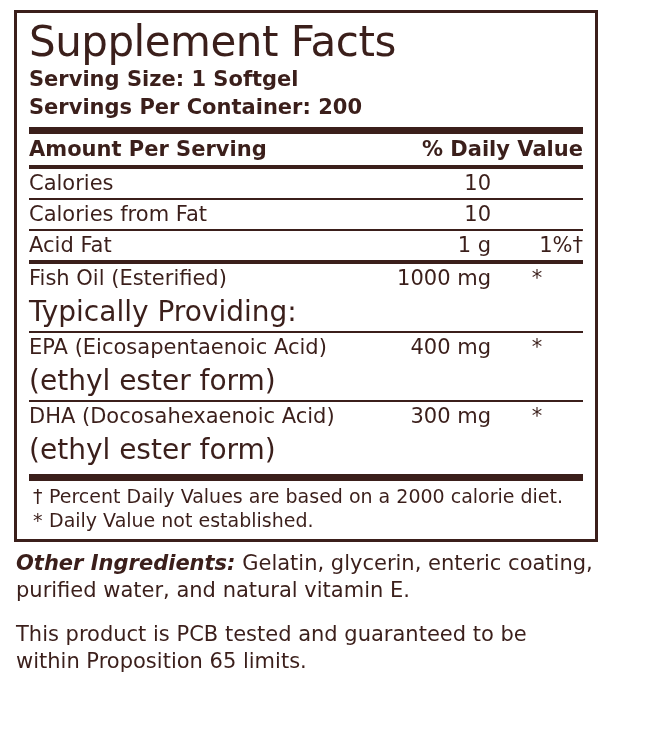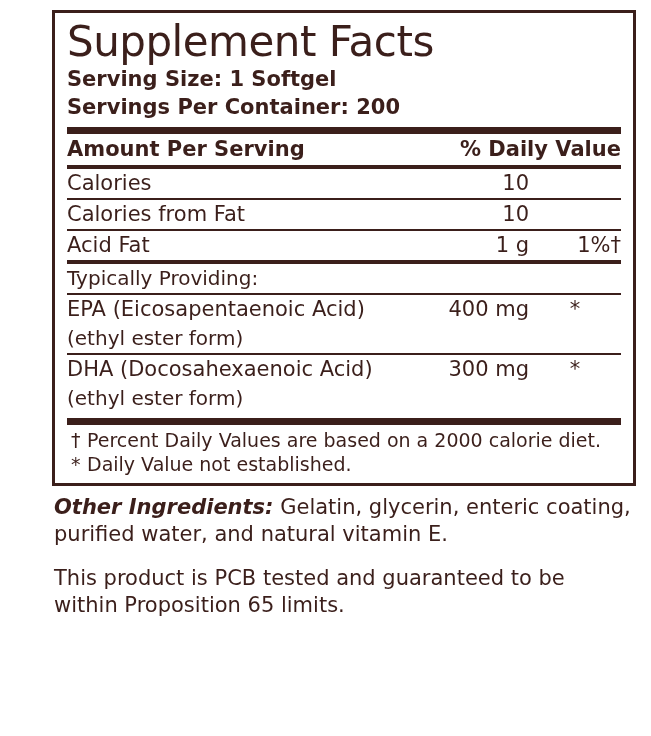--- a/index.html
+++ b/index.html
@@ -13,21 +13,20 @@
     font-family: "DejaVu Sans", sans-serif;
     color: #3b1f1b;
     -webkit-font-smoothing: antialiased;
   }
   .page {
     position: relative;
     width: 610px;
     height: 736px;
     box-sizing: border-box;
     padding: 10px 12px 0 14px;
-    margin-left: 38px;
   }
 
   
   .panel {
     border: 3px solid #3b1f1b;
     box-sizing: border-box;
     padding: 6px 12px 4px 12px;
   }
   .sf-title {
     font-size: 42px;
@@ -73,21 +72,21 @@
     font-size: 21px;
     padding: 3px 0 4px 0;
   }
   tr.hdr td.dvhdr {
     text-align: right;
     font-weight: bold;
   }
 
   .indent1 { padding-left: 26px; }
   .sub {
-    font-size: 20px;
+    font-size: 28px;
     padding-left: 44px;
   }
   .subtight td { padding-top: 0; padding-bottom: 2px; }
 
   .row-sep td { border-top: 2px solid #3b1f1b; }
 
   .footnotes {
     font-size: 19px;
     line-height: 1.3;
     padding: 3px 0 2px 4px;
@@ -171,20 +170,25 @@
           <td class="dv">1%†</td>
         </tr>
       </tbody>
     </table>
 
     <div class="rule-med"></div>
 
     <table class="facts">
       <tbody>
 
+        <tr>
+          <td class="name">Fish Oil (Esterified)</td>
+          <td class="amount">1000 mg</td>
+          <td class="star">*</td>
+        </tr>
         <tr class="subtight">
           <td class="sub">Typically Providing:</td>
           <td class="amount"></td>
           <td class="star"></td>
         </tr>
 
         <tr class="row-sep">
           <td class="name">EPA (Eicosapentaenoic Acid)</td>
           <td class="amount">400 mg</td>
           <td class="star">*</td>

